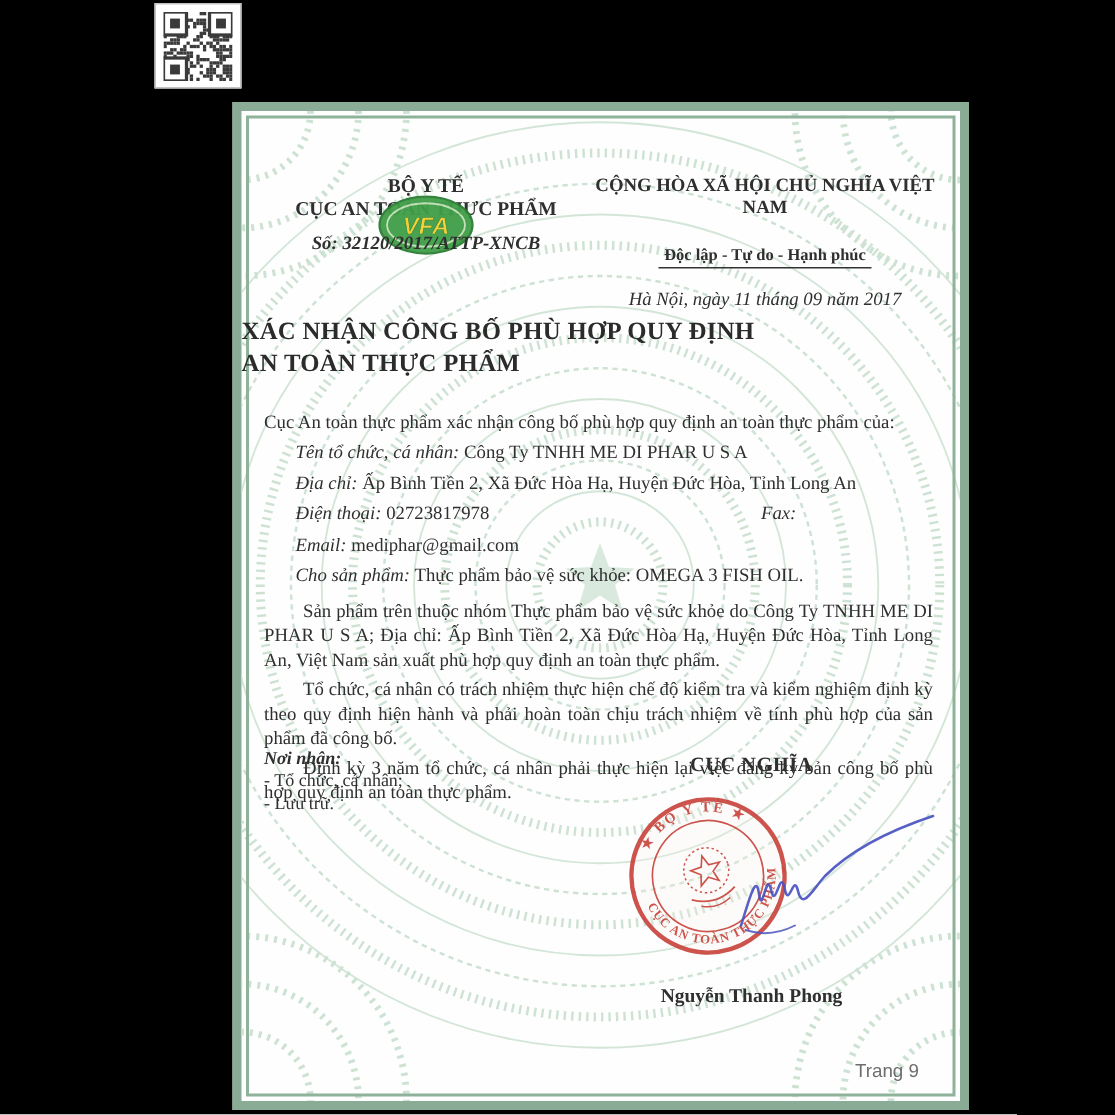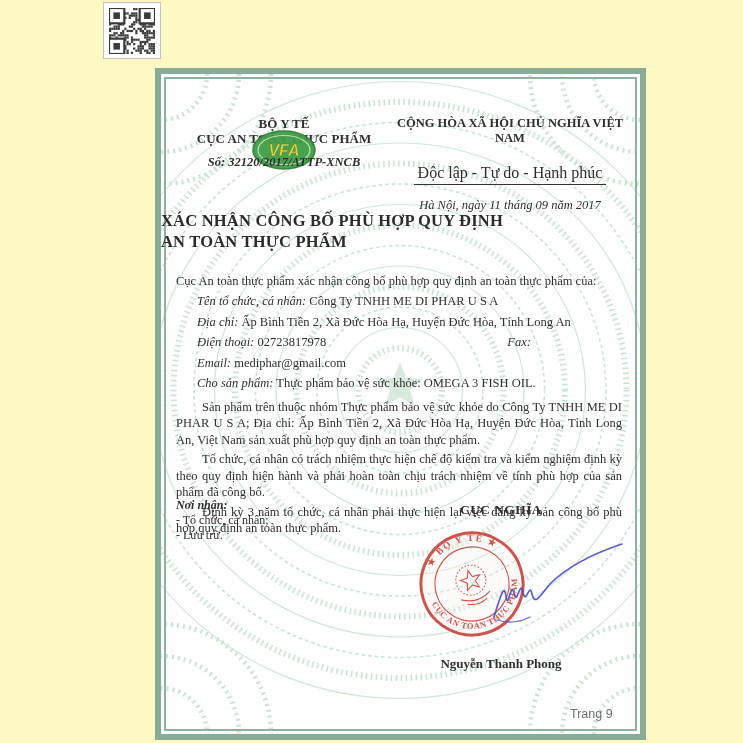--- a/index.html
+++ b/index.html
@@ -1,35 +1,35 @@
 <!DOCTYPE html>
 <html><head>
 <meta charset="utf-8">
 <style>
   html,body{margin:0;padding:0;background:#fff;}
-  .page{position:relative;width:743px;height:743px;background:#fef9c3;overflow:hidden;
+  .page{position:relative;width:743px;height:743px;background:#000000;overflow:hidden;
         font-family:"Liberation Serif","DejaVu Serif",serif;color:#2f2f2f;}
 
   
   .qr-box{position:absolute;left:103px;top:2px;width:56px;height:55px;background:#fff;
           border:1px solid #c2c2c2;display:flex;align-items:center;justify-content:center;}
 
   
   .doc{position:absolute;left:155px;top:68px;width:479px;height:660px;
        border:6px solid #8aab96;background:#fdfefd;}
   .inner-line{position:absolute;inset:3px;border:2px solid #8fb29b;pointer-events:none;z-index:1;}
   .pattern{position:absolute;inset:0;z-index:0;}
   .content{position:absolute;inset:0;z-index:2;}
 
   
   .h-left{position:absolute;left:18px;top:42px;width:210px;text-align:center;}
   .h-right{position:absolute;left:228px;top:42px;width:242px;text-align:center;}
   .h-bold{font-weight:bold;font-size:13px;line-height:15px;}
   .h-bold.sm{font-size:12.5px;}
-  .motto{display:inline-block;font-weight:normal;font-size:16px;margin-top:18px;
+  .motto{display:inline-block;font-weight:bold;font-size:11px;margin-top:18px;
          border-bottom:1.5px solid #333;padding:0 4px 2px 4px;}
   .date-line{font-style:italic;font-size:12.5px;margin-top:13px;}
   .so-line{position:relative;z-index:2;margin-top:9px;font-style:italic;font-weight:600;font-size:12.5px;}
   .vfa{position:absolute;left:50%;top:13px;transform:translateX(-50%);z-index:1;opacity:.95;}
 
   
   .title{position:absolute;left:0;top:136px;width:100%;text-align:left;
          font-weight:bold;font-size:16.5px;line-height:21px;color:#2b2b2b;letter-spacing:.2px;}
 
   

